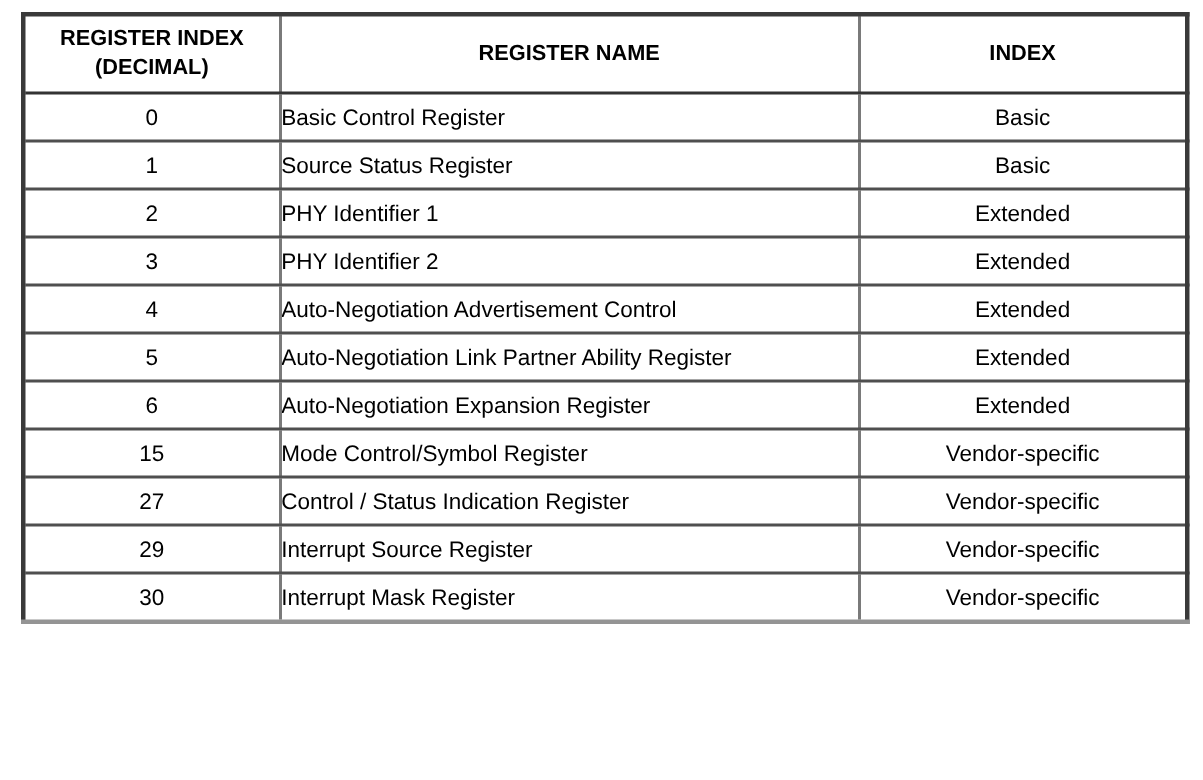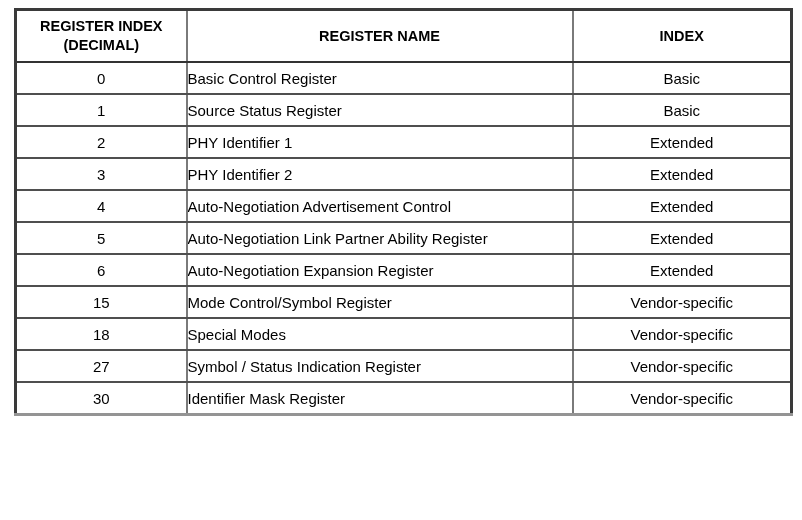--- a/index.html
+++ b/index.html
@@ -112,29 +112,29 @@
           <td class="col-index">6</td>
           <td class="col-name">Auto-Negotiation Expansion Register</td>
           <td class="col-group">Extended</td>
         </tr>
         <tr>
           <td class="col-index">15</td>
           <td class="col-name">Mode Control/Symbol Register</td>
           <td class="col-group">Vendor-specific</td>
         </tr>
         <tr>
-          <td class="col-index">18</td>
-          <td class="col-name">Special Modes</td>
+          <td class="col-index">27</td>
+          <td class="col-name">Control / Status Indication Register</td>
           <td class="col-group">Vendor-specific</td>
         </tr>
         <tr>
-          <td class="col-index">27</td>
-          <td class="col-name">Symbol / Status Indication Register</td>
+          <td class="col-index">29</td>
+          <td class="col-name">Interrupt Source Register</td>
           <td class="col-group">Vendor-specific</td>
         </tr>
         <tr>
           <td class="col-index">30</td>
-          <td class="col-name">Identifier Mask Register</td>
+          <td class="col-name">Interrupt Mask Register</td>
           <td class="col-group">Vendor-specific</td>
         </tr>
       </tbody>
   </table>
 </div>
 
 </body></html>

